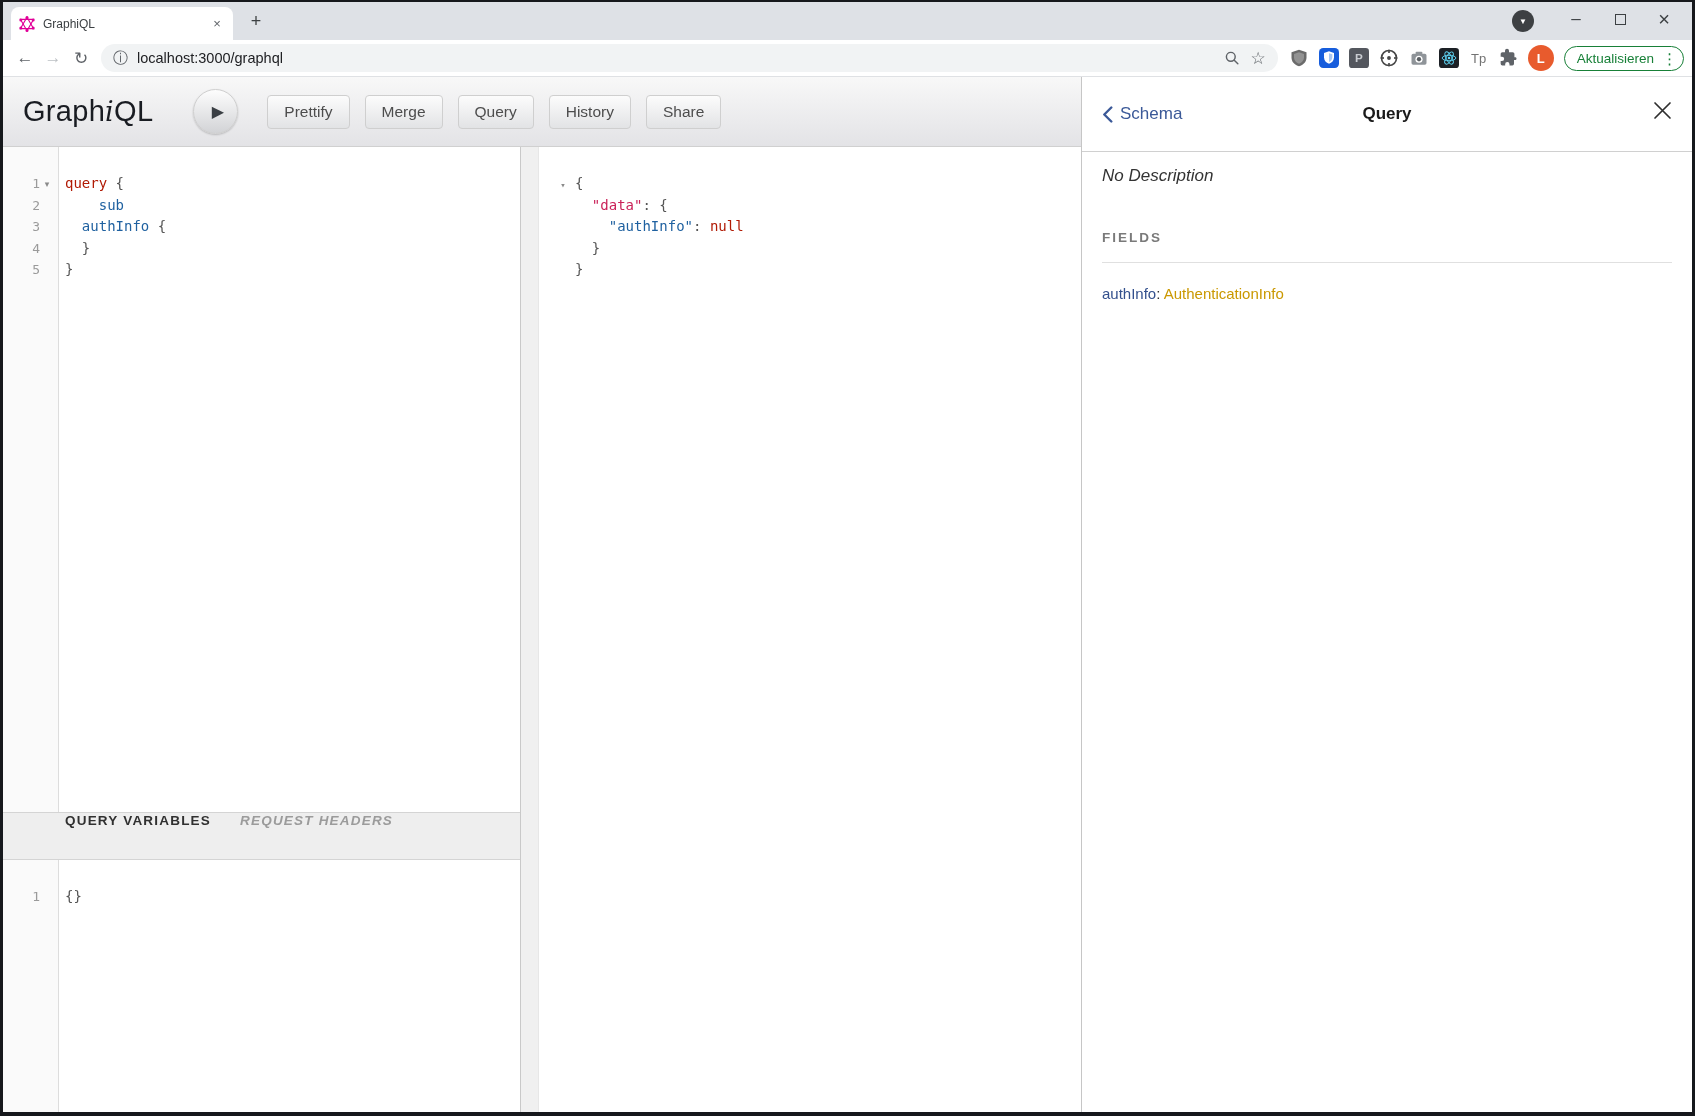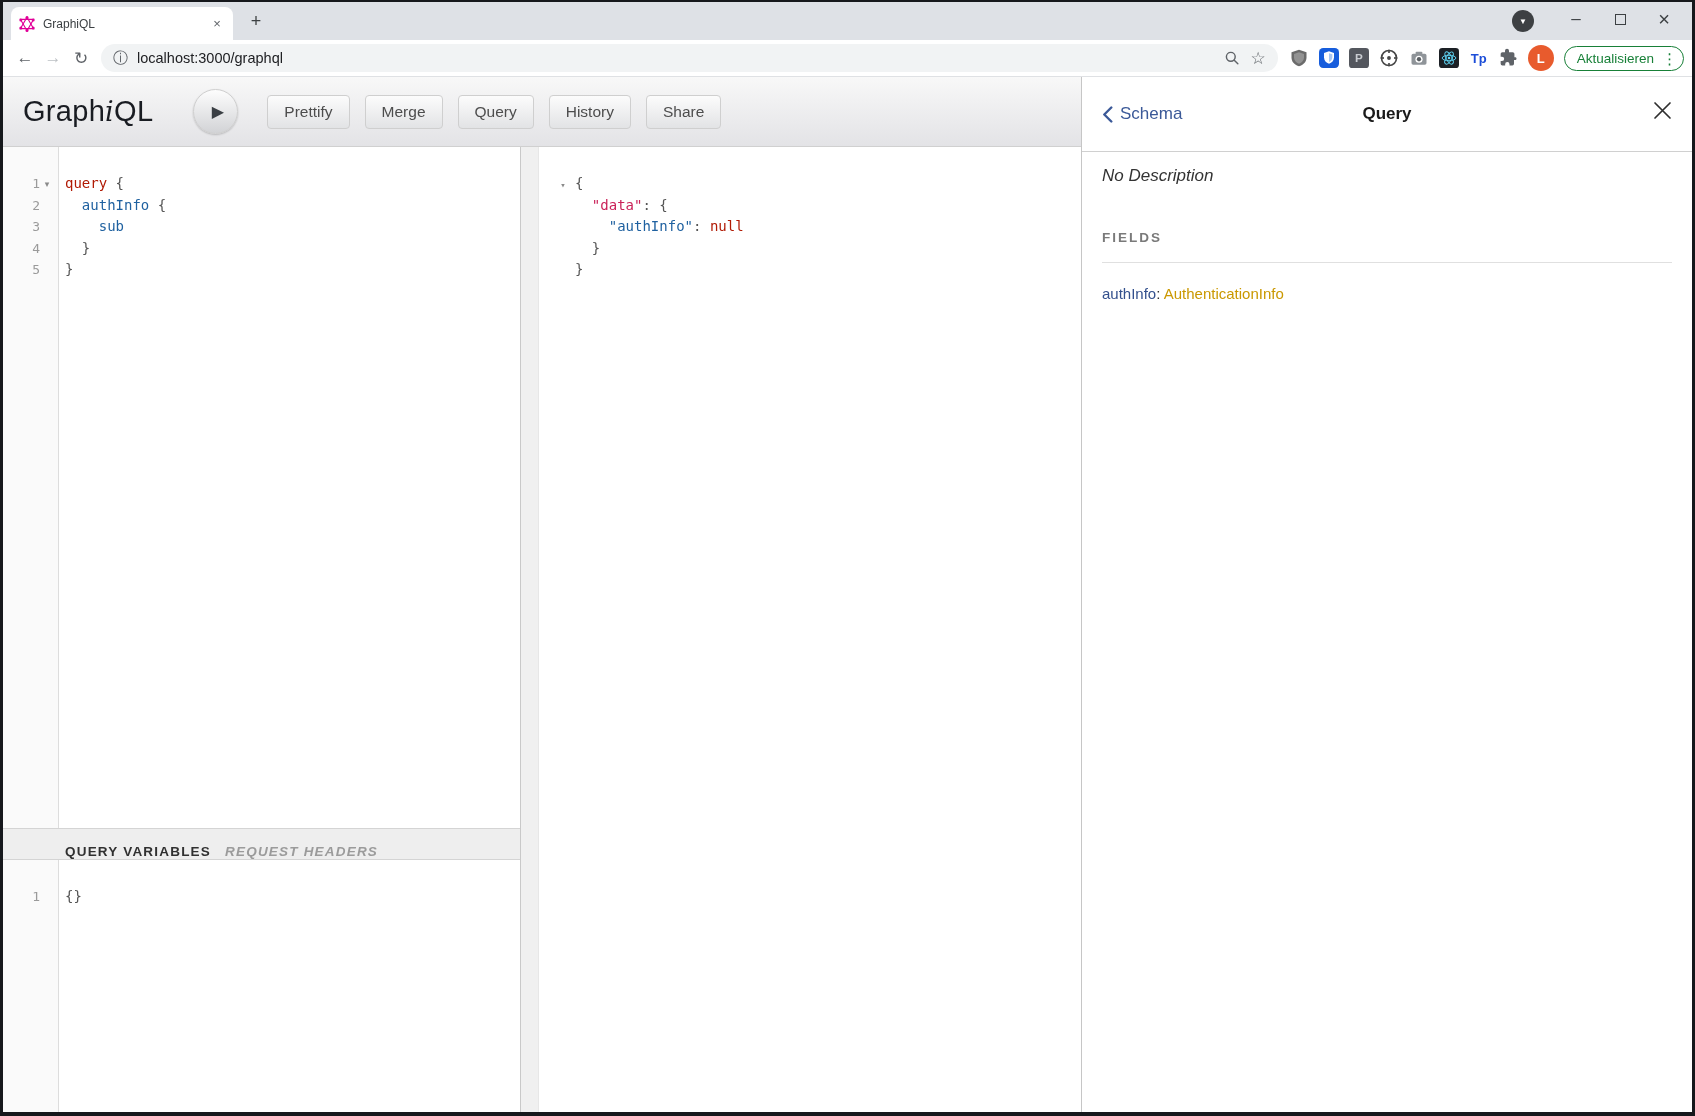--- a/index.html
+++ b/index.html
@@ -31,21 +31,21 @@
             font-size:17px; color:#5f6368; }
   .navbtn.disabled { color:#bcc0c4; }
   .omnibox { flex:1; height:28px; margin:0 6px; background:#f1f3f4; border-radius:14px;
              display:flex; align-items:center; padding:0 12px; }
   .omni-url { flex:1; font-size:14.5px; color:#202124; margin-left:9px; }
   .omni-ico { color:#5f6368; display:flex; align-items:center; margin-left:10px; }
   .info-glyph { font-size:15px; color:#5f6368; }
   .star { font-size:17px; }
   .ext { width:26px; height:28px; display:flex; align-items:center; justify-content:center; margin:0 2px; }
   .ext svg { width:20px; height:20px; }
-  .ext-text { font-weight:bold; font-size:13px; color:#1d4ed8; }
+  .ext-text { font-weight:normal; font-size:13px; color:#737373; }
   .avatar { width:26px; height:26px; border-radius:50%; background:#e85b2d; color:#fff; font-weight:bold;
             font-size:13px; display:flex; align-items:center; justify-content:center; margin:0 4px; }
   .update-pill { display:flex; align-items:center; gap:8px; border:1.5px solid #188038; color:#188038;
                  border-radius:16px; padding:4px 6px 4px 12px; margin-left:6px; font-size:13.5px; }
   .kebab { font-size:15px; line-height:1; color:#188038; }
 
   
   .app { position:absolute; top:75px; bottom:0; left:0; right:0; }
   .main { position:absolute; top:0; bottom:0; left:0; right:611px; }
   .gbar { height:70px; background:linear-gradient(#f8f8f8,#e3e3e6); border-bottom:1px solid #d0d0d0;
@@ -71,22 +71,22 @@
   .gut-row { height:21.5px; display:flex; align-items:center; justify-content:flex-end; padding-right:4px; }
   .lnum { color:#9a9a9a; font:13px "DejaVu Sans Mono", monospace; min-width:24px; text-align:right; }
   .fold { width:14px; color:#8a8a8a; font-size:9px; text-align:center; }
   .cm-code { flex:1; padding:26px 0 0 6px; font:14px "DejaVu Sans Mono", monospace; color:#555; }
   .cm-line { height:21.5px; line-height:21.5px; white-space:pre; }
   .arrow-col { display:inline-block; width:24px; color:#8a8a8a; font-size:9px; text-align:center; }
   .with-arrow { padding-left:12px; }
   .tok-kw { color:#B11A04; } .tok-prop { color:#1F61A0; } .tok-punc { color:#555; }
   .tok-str { color:#CA2259; } .tok-key { color:#1F61A0; } .tok-nul { color:#B11A04; }
 
-  .varsbar { height:32px; background:#eee; border-top:1px solid #d4d4d4; border-bottom:1px solid #d4d4d4;
-             display:flex; align-items:flex-end; padding-left:62px; gap:14px; flex:none; }
+  .varsbar { height:48px; background:#eee; border-top:1px solid #d4d4d4; border-bottom:1px solid #d4d4d4;
+             display:flex; align-items:flex-start; padding-left:62px; gap:29px; flex:none; }
   .vtab { font-weight:bold; font-size:13.5px; letter-spacing:1.2px; }
   .vtab.active { color:#303030; } .vtab.inactive { color:#9b9b9b;font-style:italic; }
   .vars-editor { height:252px; flex:none; }
 
   
   .docpanel { position:absolute; top:0; bottom:0; right:0; width:611px; background:#fff;
               border-left:1px solid #c6c6c6; }
   .doc-header { height:75px; border-bottom:1px solid #d0d0d0; position:relative;
                 display:flex; align-items:center; padding:0 20px; }
   .doc-back { display:flex; align-items:center; gap:7px; color:#3B5998; font-size:17px; }
@@ -252,22 +252,22 @@
                   <span class="lnum">4</span>
                   <span class="fold"></span>
                 </div>
                 <div class="gut-row">
                   <span class="lnum">5</span>
                   <span class="fold"></span>
                 </div>
               </div>
             <div class="cm-code">
                 <div class="cm-line"><span class="tok-kw">query</span><span class="tok-punc"> {</span></div>
+                <div class="cm-line"><span class="tok-punc">    </span><span class="tok-prop">sub</span></div>
                 <div class="cm-line"><span class="tok-punc">  </span><span class="tok-prop">authInfo</span><span class="tok-punc"> {</span></div>
-                <div class="cm-line"><span class="tok-punc">    </span><span class="tok-prop">sub</span></div>
                 <div class="cm-line"><span class="tok-punc">  }</span></div>
                 <div class="cm-line"><span class="tok-punc">}</span></div>
               </div>
           </div>
           <div class="varsbar">
             <span class="vtab active">QUERY VARIABLES</span>
             <span class="vtab inactive">REQUEST HEADERS</span>
           </div>
           <div class="cmbox vars-editor">
             <div class="cm-gutter">

